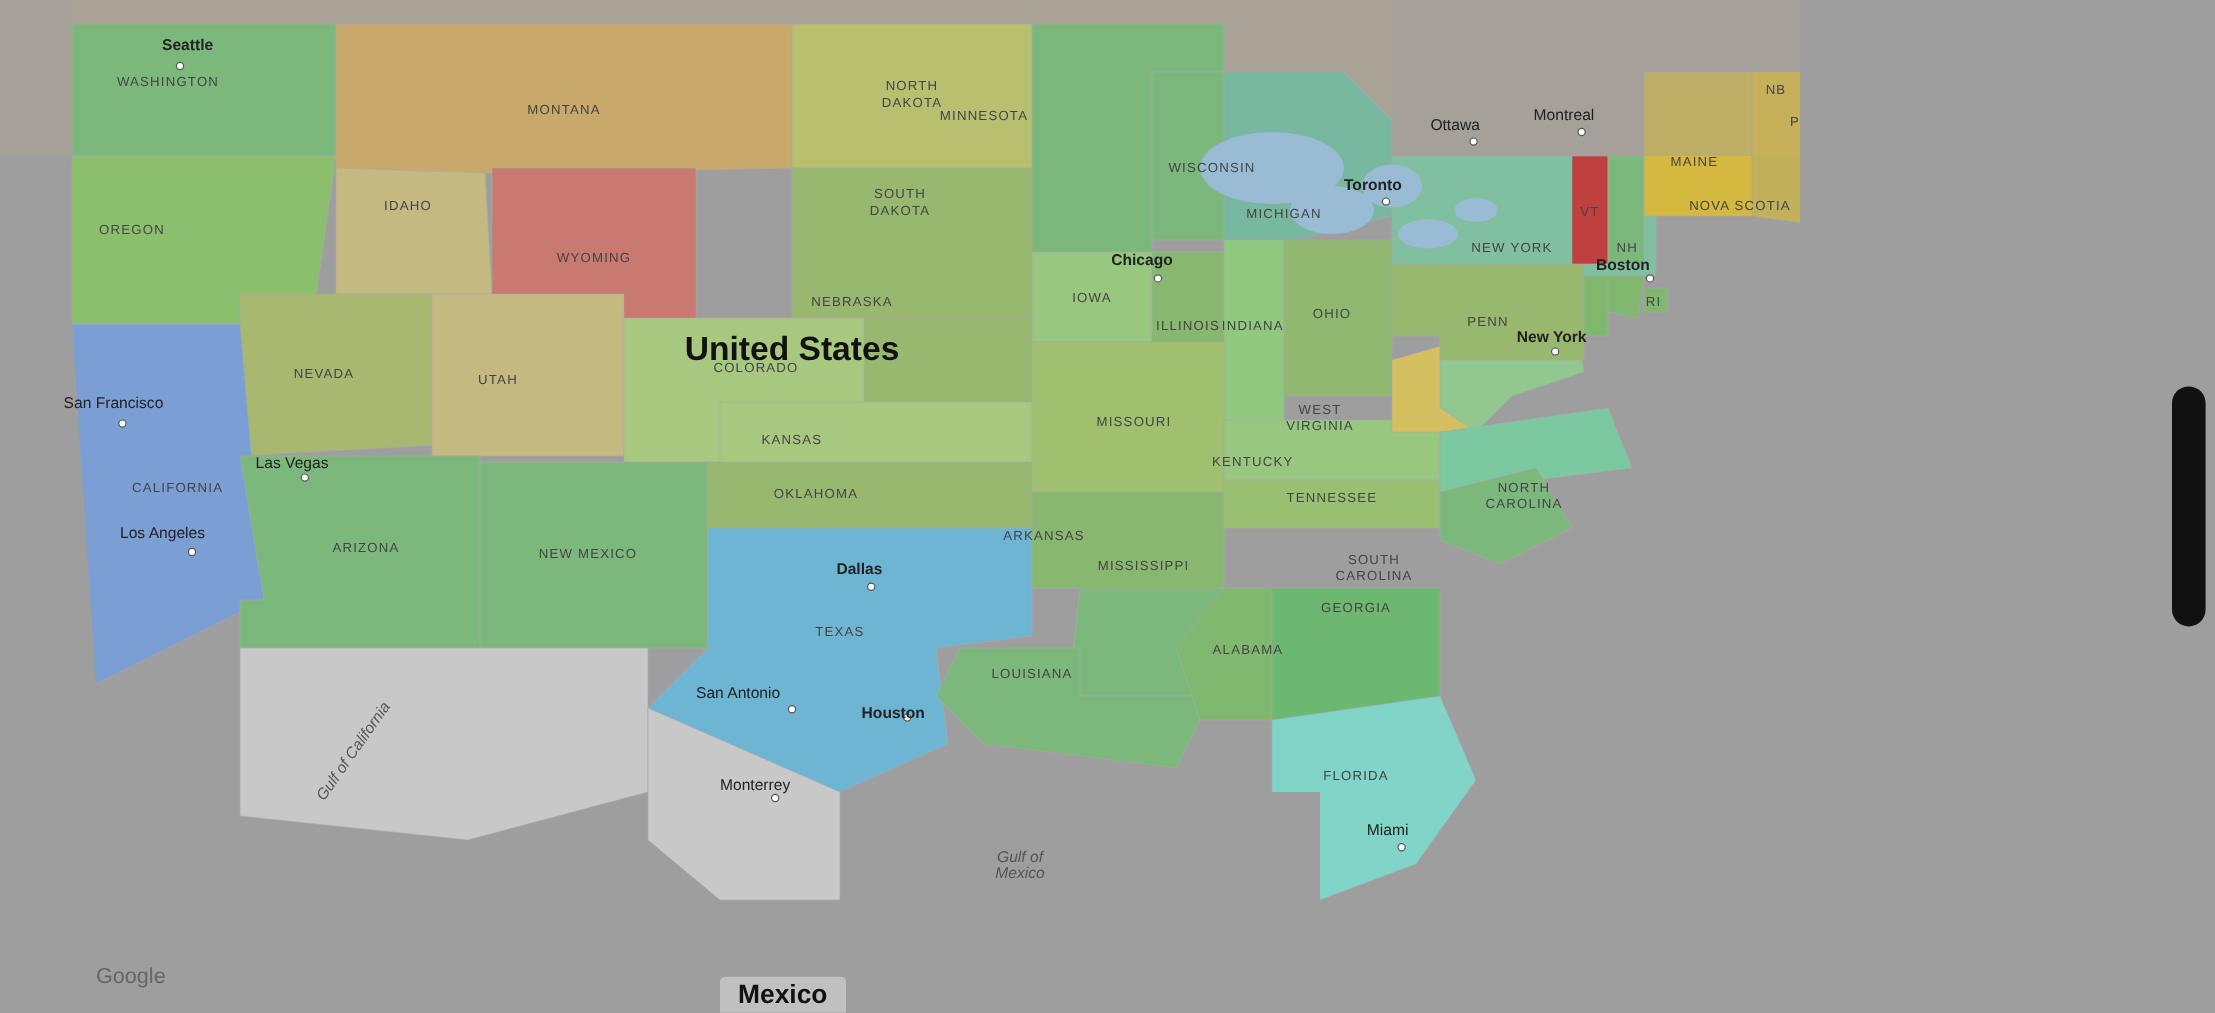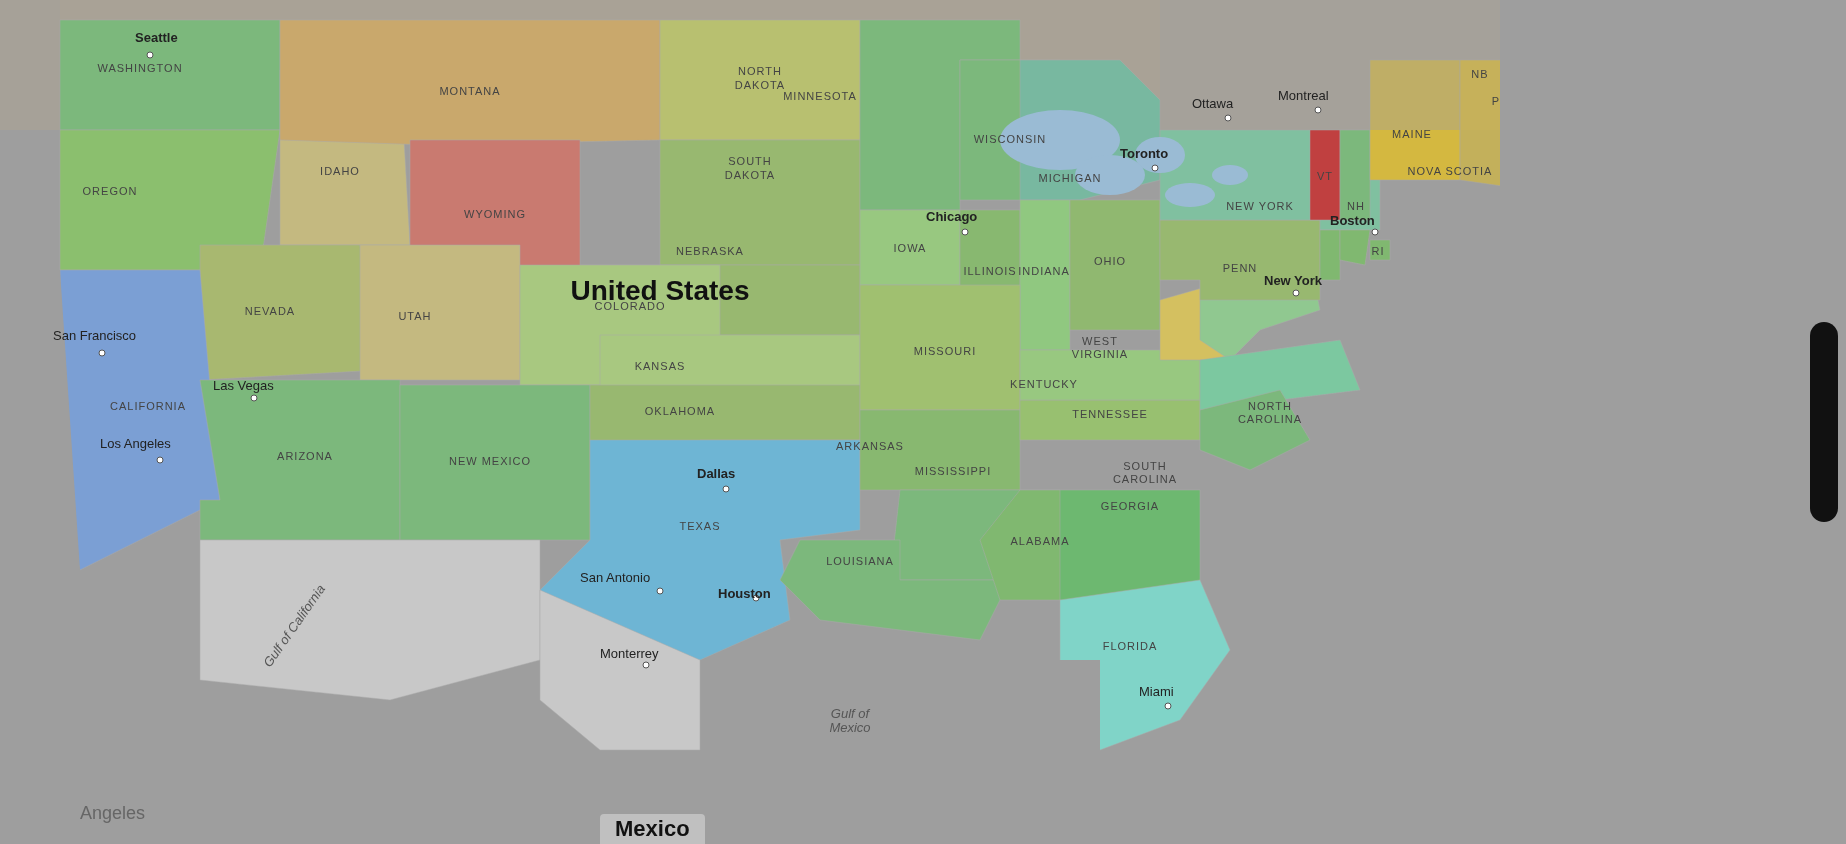--- a/index.html
+++ b/index.html
@@ -308,19 +308,19 @@
     <circle cx="1318" cy="110" r="3" class="city-dot"></circle>
     <text x="1278" y="100" class="city-label">Montreal</text>
 
     <text x="850" y="718" text-anchor="middle" class="water-label">Gulf of</text>
     <text x="850" y="732" text-anchor="middle" class="water-label">Mexico</text>
 
     <text transform="translate(270,668) rotate(-55)" class="water-label" font-size="11">Gulf of California</text>
 
   </svg>
 
-  <div class="google-label">Angeles</div>
+  <div class="google-label">Google</div>
 
   <div class="mexico-label">Mexico</div>
 
   <div class="scrollbar-track"></div>
 
 </div>
 
 </body></html>

